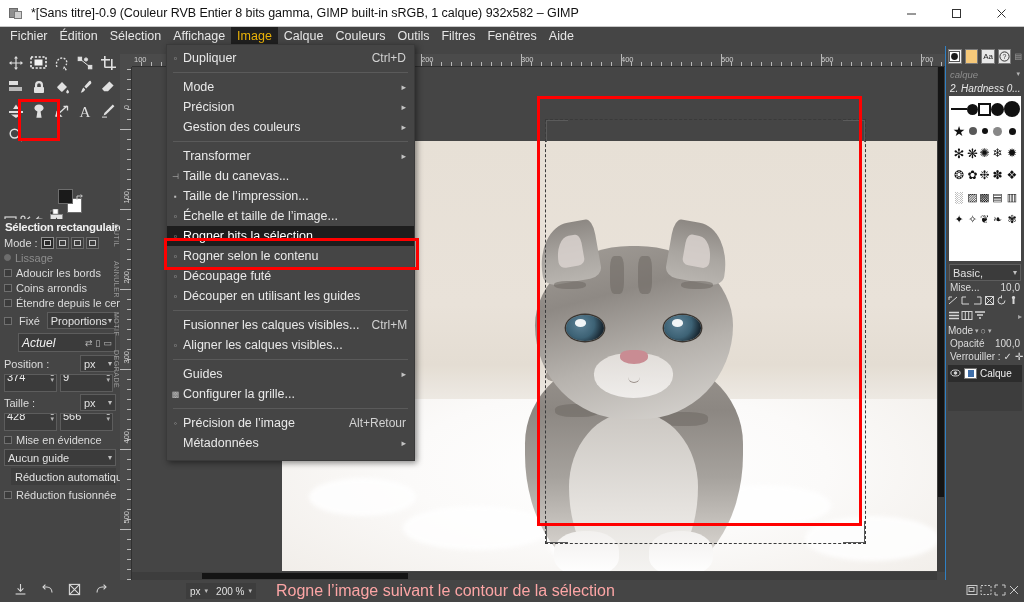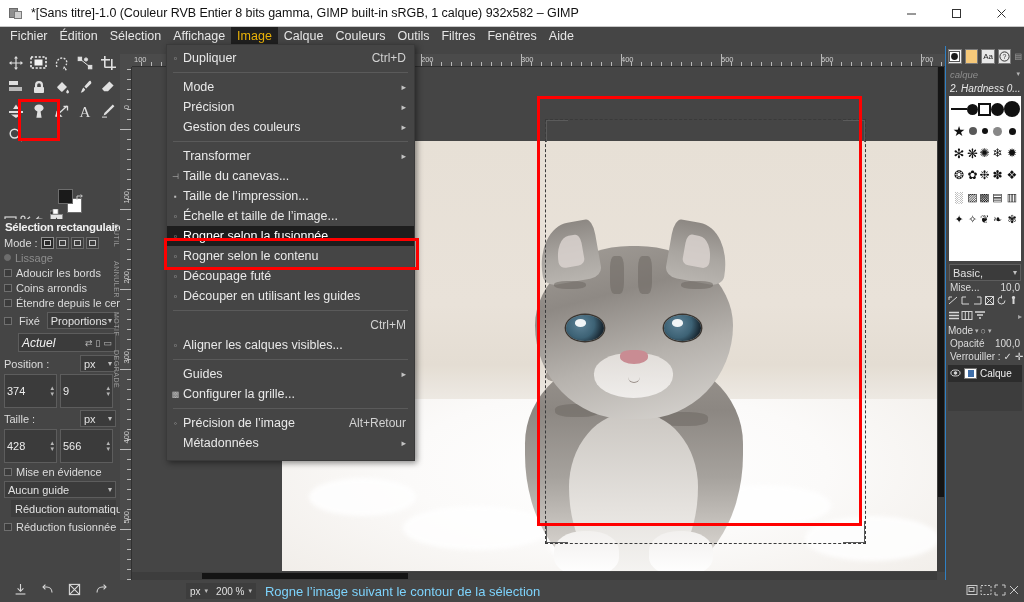--- a/index.html
+++ b/index.html
@@ -122,21 +122,21 @@
 
   .combo {
     background: #3b3b3b; border: 1px solid #5d5d5d; height: 17px;
     display: flex; align-items: center; padding: 0 3px; color: #e2e2e2;
     font-size: 11px; white-space: nowrap; overflow:hidden;
   }
   .combo .caret { margin-left: auto; font-size: 8px; color:#c0c0c0; }
 
   .spin {
     background: #3b3b3b; border: 1px solid #5d5d5d; height: 17px;
-    display:flex; align-items:center; padding: 16px 2px; color:#ececec; font-size:11px;
+    display:flex; align-items:flex-end; padding: 8px 2px; color:#ececec; font-size:11px;
     overflow:hidden;
   }
   .spin .stepper { margin-left:auto; font-size:7px; line-height:6px; color:#b5b5b5; text-align:center;}
 
   #fixe-row { display:flex; align-items:center; gap:3px; padding: 2px 2px; }
   #actuel-box {
     margin: 2px 2px 2px 16px; height: 19px; background:#3b3b3b; border:1px solid #5d5d5d;
     display:flex; align-items:center; padding:0 3px;
   }
   #actuel-box .txt { font-style: italic; font-size: 12px; color:#f2f2f2; }
@@ -346,21 +346,21 @@
   }
   #sb-left { display:flex; align-items:center; gap:14px; padding-left:14px; width:120px; color:#d9d9d9; }
   #sb-unit {
     margin-left:66px; background:#3d3d3d; height:16px; display:flex; align-items:center;
     padding:0 4px; font-size:10px; color:#e2e2e2; gap:4px;
   }
   #sb-zoom {
     background:#3d3d3d; height:16px; display:flex; align-items:center;
     padding:0 4px; font-size:10px; color:#e2e2e2; gap:4px;
   }
-  #sb-msg { margin-left:9px; font-size:13px; color:#7dd3fc; white-space:nowrap; }
+  #sb-msg { margin-left:20px; font-size:16px; color:#fca5a5; white-space:nowrap; }
   #sb-right { margin-left:auto; display:flex; align-items:center; gap:2px; padding-right:4px; color:#c9c9c9;}
 
   
   #dropdown {
     position:absolute; left:166px; top:44px; width:249px; height: 417px;
     background:#454545; border:1px solid #3a3a3a;
     z-index: 50; box-shadow: 2px 2px 6px rgba(0,0,0,.45);
     padding: 3px 0;
   }
   .mi {
@@ -386,21 +386,21 @@
 </head>
 <body>
 
 <div id="app">
 
   <div id="titlebar">
     <div id="title-icon">
       <div class="g1"></div>
         <div class="g2"></div>
     </div>
-    <div id="title-text">*[Sans titre]-1.0 (Couleur RVB Entier 8 bits gamma, GIMP built-in sRGB, 1 calque) 932x582 – GIMP</div>
+    <div id="title-text">*[Sans titre]-0.9 (Couleur RVB Entier 8 bits gamma, GIMP built-in sRGB, 1 calque) 932x582 – GIMP</div>
     <div id="win-controls">
       <div class="win-btn">
         <svg width="11" height="11" viewBox="0 0 11 11">
             <line x1="1" y1="6" x2="10" y2="6" stroke="#333" stroke-width="1"></line>
           </svg>
       </div>
       <div class="win-btn">
         <svg width="11" height="11" viewBox="0 0 11 11">
             <rect x="1.5" y="1.5" width="8" height="8" fill="none" stroke="#333" stroke-width="1"></rect>
           </svg>
@@ -1199,37 +1199,38 @@
     <div class="mi">
       <span class="micon">▪</span>
       <span>Taille de l’impression...</span>
     </div>
     <div class="mi">
       <span class="micon">▫</span>
       <span>Échelle et taille de l’image...</span>
     </div>
     <div class="mi highlight">
       <span class="micon">▫</span>
-      <span>Rogner selon la fusionnée</span>
+      <span>Rogner bits la sélection</span>
     </div>
     <div class="mi">
       <span class="micon">▫</span>
       <span>Rogner selon le contenu</span>
     </div>
     <div class="mi">
       <span class="micon">▫</span>
       <span>Découpage futé</span>
     </div>
     <div class="mi">
       <span class="micon">▫</span>
       <span>Découper en utilisant les guides</span>
     </div>
     <div class="msep"></div>
 
     <div class="mi">
+      <span>Fusionner les calques visibles...</span>
       <span class="accel">Ctrl+M</span>
     </div>
     <div class="mi">
       <span class="micon">▫</span>
       <span>Aligner les calques visibles...</span>
     </div>
     <div class="msep"></div>
 
     <div class="mi">
       <span>Guides</span>

